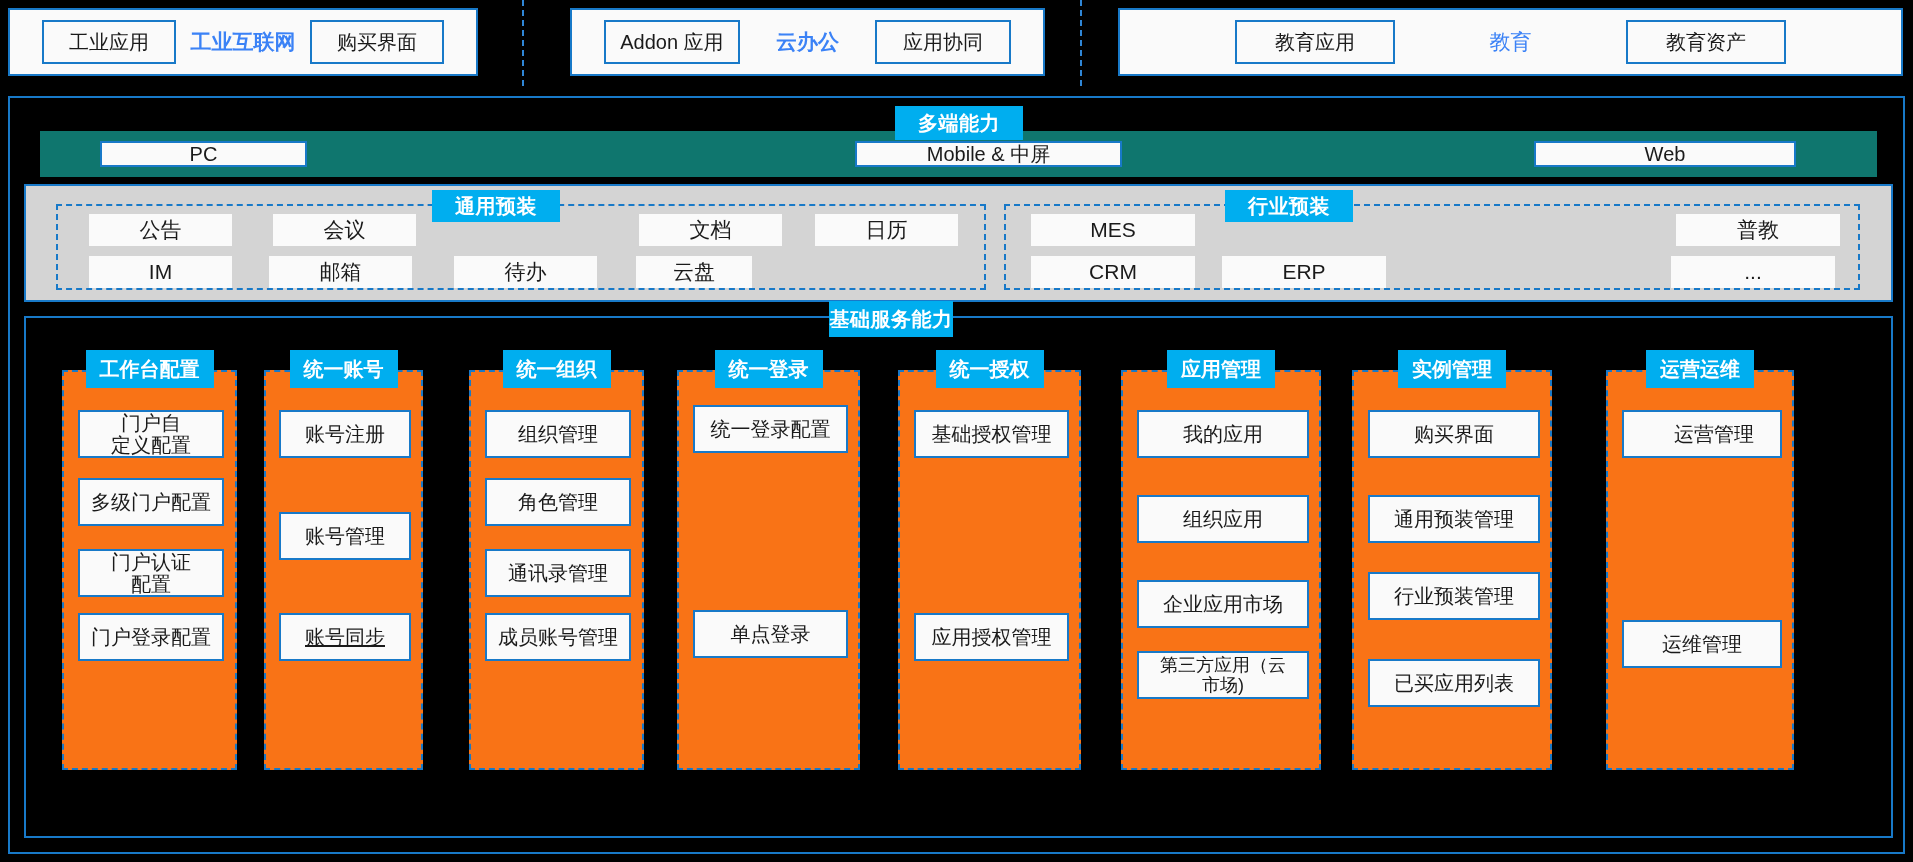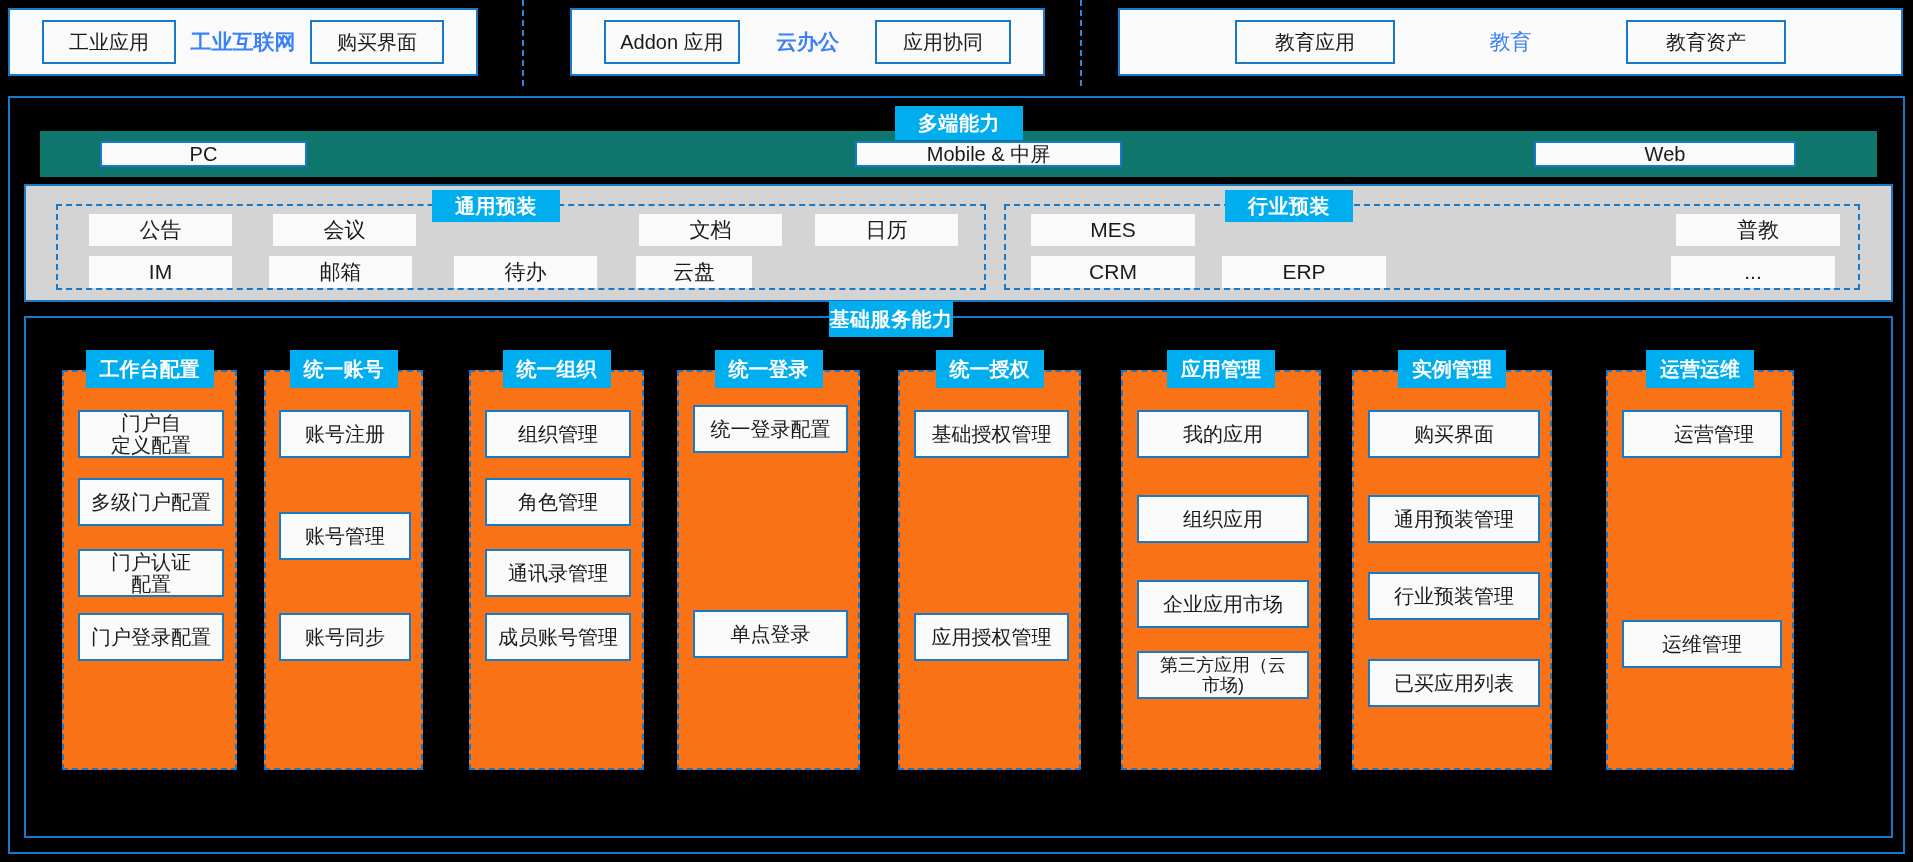--- a/index.html
+++ b/index.html
@@ -176,21 +176,21 @@
         <div class="item" style="left:14px;top:106px;width:146px;height:48px;white-space:pre-line;">多级门户配置</div>
         <div class="item" style="left:14px;top:177px;width:146px;height:48px;white-space:pre-line;">门户认证
 配置</div>
         <div class="item" style="left:14px;top:241px;width:146px;height:48px;white-space:pre-line;">门户登录配置</div>
       </div>
 
       <div class="col" style="left:238px;width:159px;height:400px;">
         <div class="col-head">统一账号</div>
         <div class="item" style="left:13px;top:38px;width:132px;height:48px;">账号注册</div>
         <div class="item" style="left:13px;top:140px;width:132px;height:48px;">账号管理</div>
-        <div class="item" style="left:13px;top:241px;width:132px;height:48px;">账号同步</div>
+        <div class="item" style="left:13px;top:241px;width:132px;height:48px;text-decoration:underline;">账号同步</div>
       </div>
 
       <div class="col" style="left:443px;width:175px;height:400px;">
         <div class="col-head">统一组织</div>
         <div class="item" style="left:14px;top:38px;width:146px;height:48px;">组织管理</div>
         <div class="item" style="left:14px;top:106px;width:146px;height:48px;">角色管理</div>
         <div class="item" style="left:14px;top:177px;width:146px;height:48px;">通讯录管理</div>
         <div class="item" style="left:14px;top:241px;width:146px;height:48px;">成员账号管理</div>
       </div>
 

